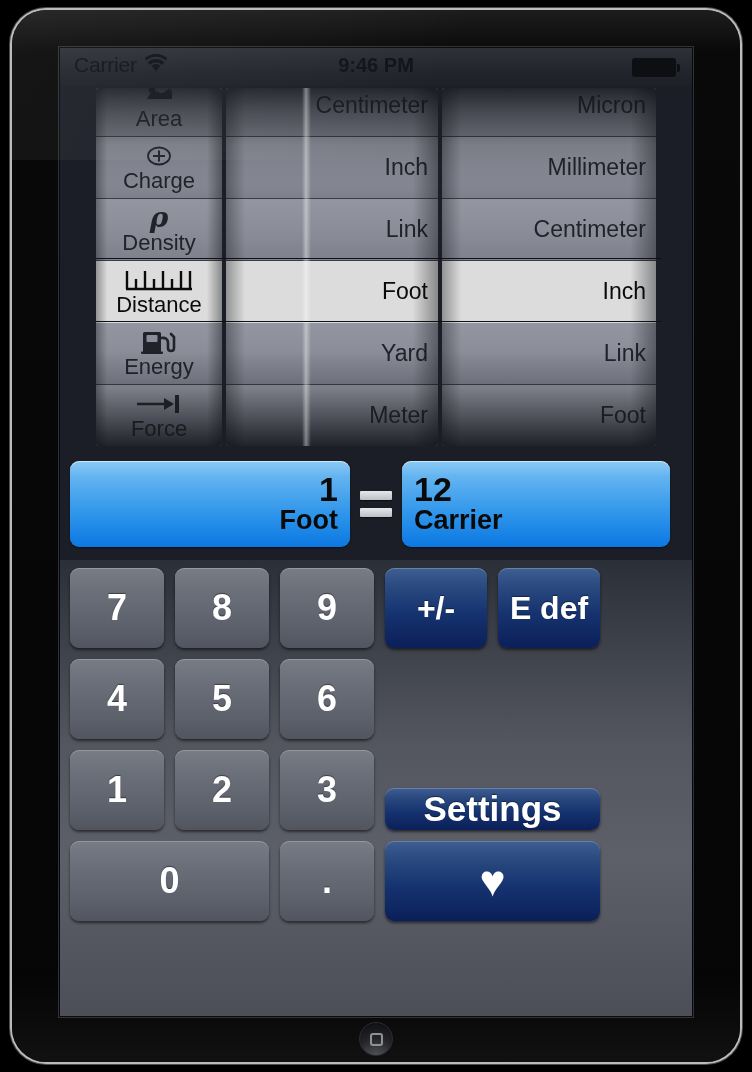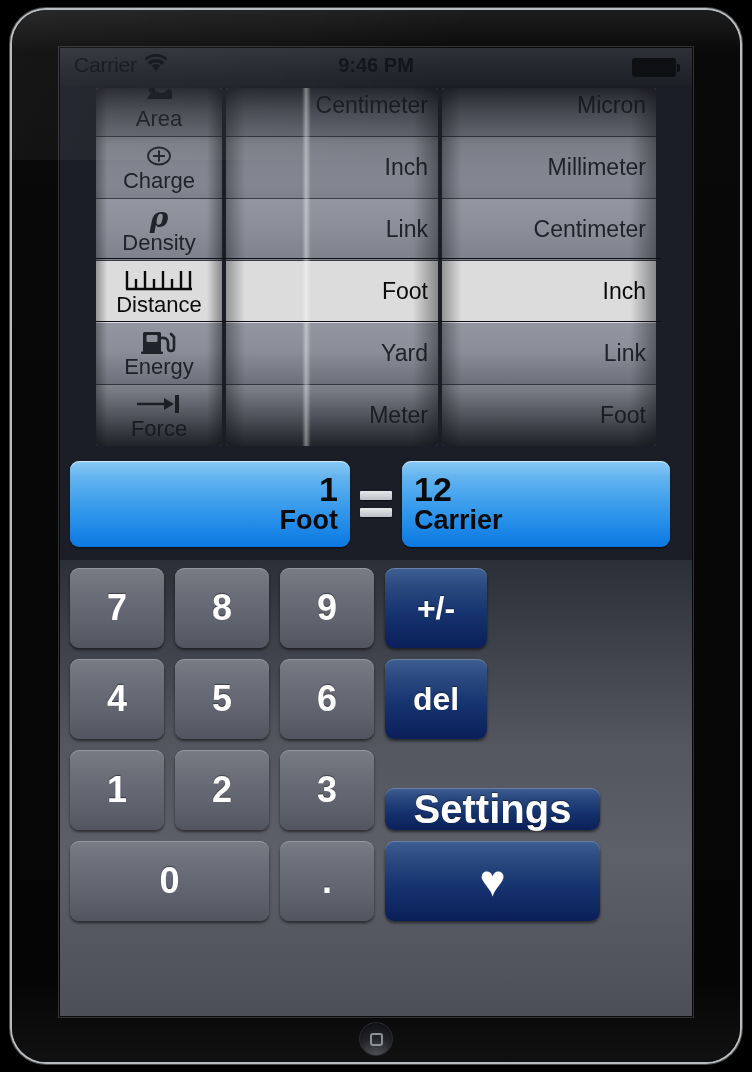--- a/index.html
+++ b/index.html
@@ -252,21 +252,21 @@
     font-size: 36px;
   }
   .key.blue {
     background: linear-gradient(180deg, #3f5f93 0%, #2b4a80 22%, #163470 55%, #0b1f59 100%);
     font-size: 32px;
   }
   .key.num   { width: 94px; }
   .key.wide  { width: 199px; }
   .key.fn    { width: 102px; }
   .key.fnwide{ width: 215px; }
-  .key.settings { font-size: 40px; margin-top: 38px; }
+  .key.settings { font-size: 35px; margin-top: 38px; }
   .heart { font-size: 44px; line-height: 1; color: #ffffff; text-shadow: none; }
 
   
   #home-button {
     position: absolute;
     left: 50%;
     transform: translateX(-50%);
     top: 1012px;
     width: 34px; height: 34px;
     border-radius: 50%;
@@ -445,27 +445,27 @@
 
     </div>
 
     <div id="keypad">
 
       <div class="key-row">
         <div class="key gray num">7</div>
         <div class="key gray num">8</div>
         <div class="key gray num">9</div>
         <div class="key blue fn">+/-</div>
+        <div class="key blue fn">E def</div>
       </div>
 
       <div class="key-row">
         <div class="key gray num">4</div>
         <div class="key gray num">5</div>
         <div class="key gray num">6</div>
-        <div class="key blue fn">del</div>
       </div>
 
       <div class="key-row">
         <div class="key gray num">1</div>
         <div class="key gray num">2</div>
         <div class="key gray num">3</div>
         <div class="key blue fnwide settings">Settings</div>
       </div>
 
       <div class="key-row">

